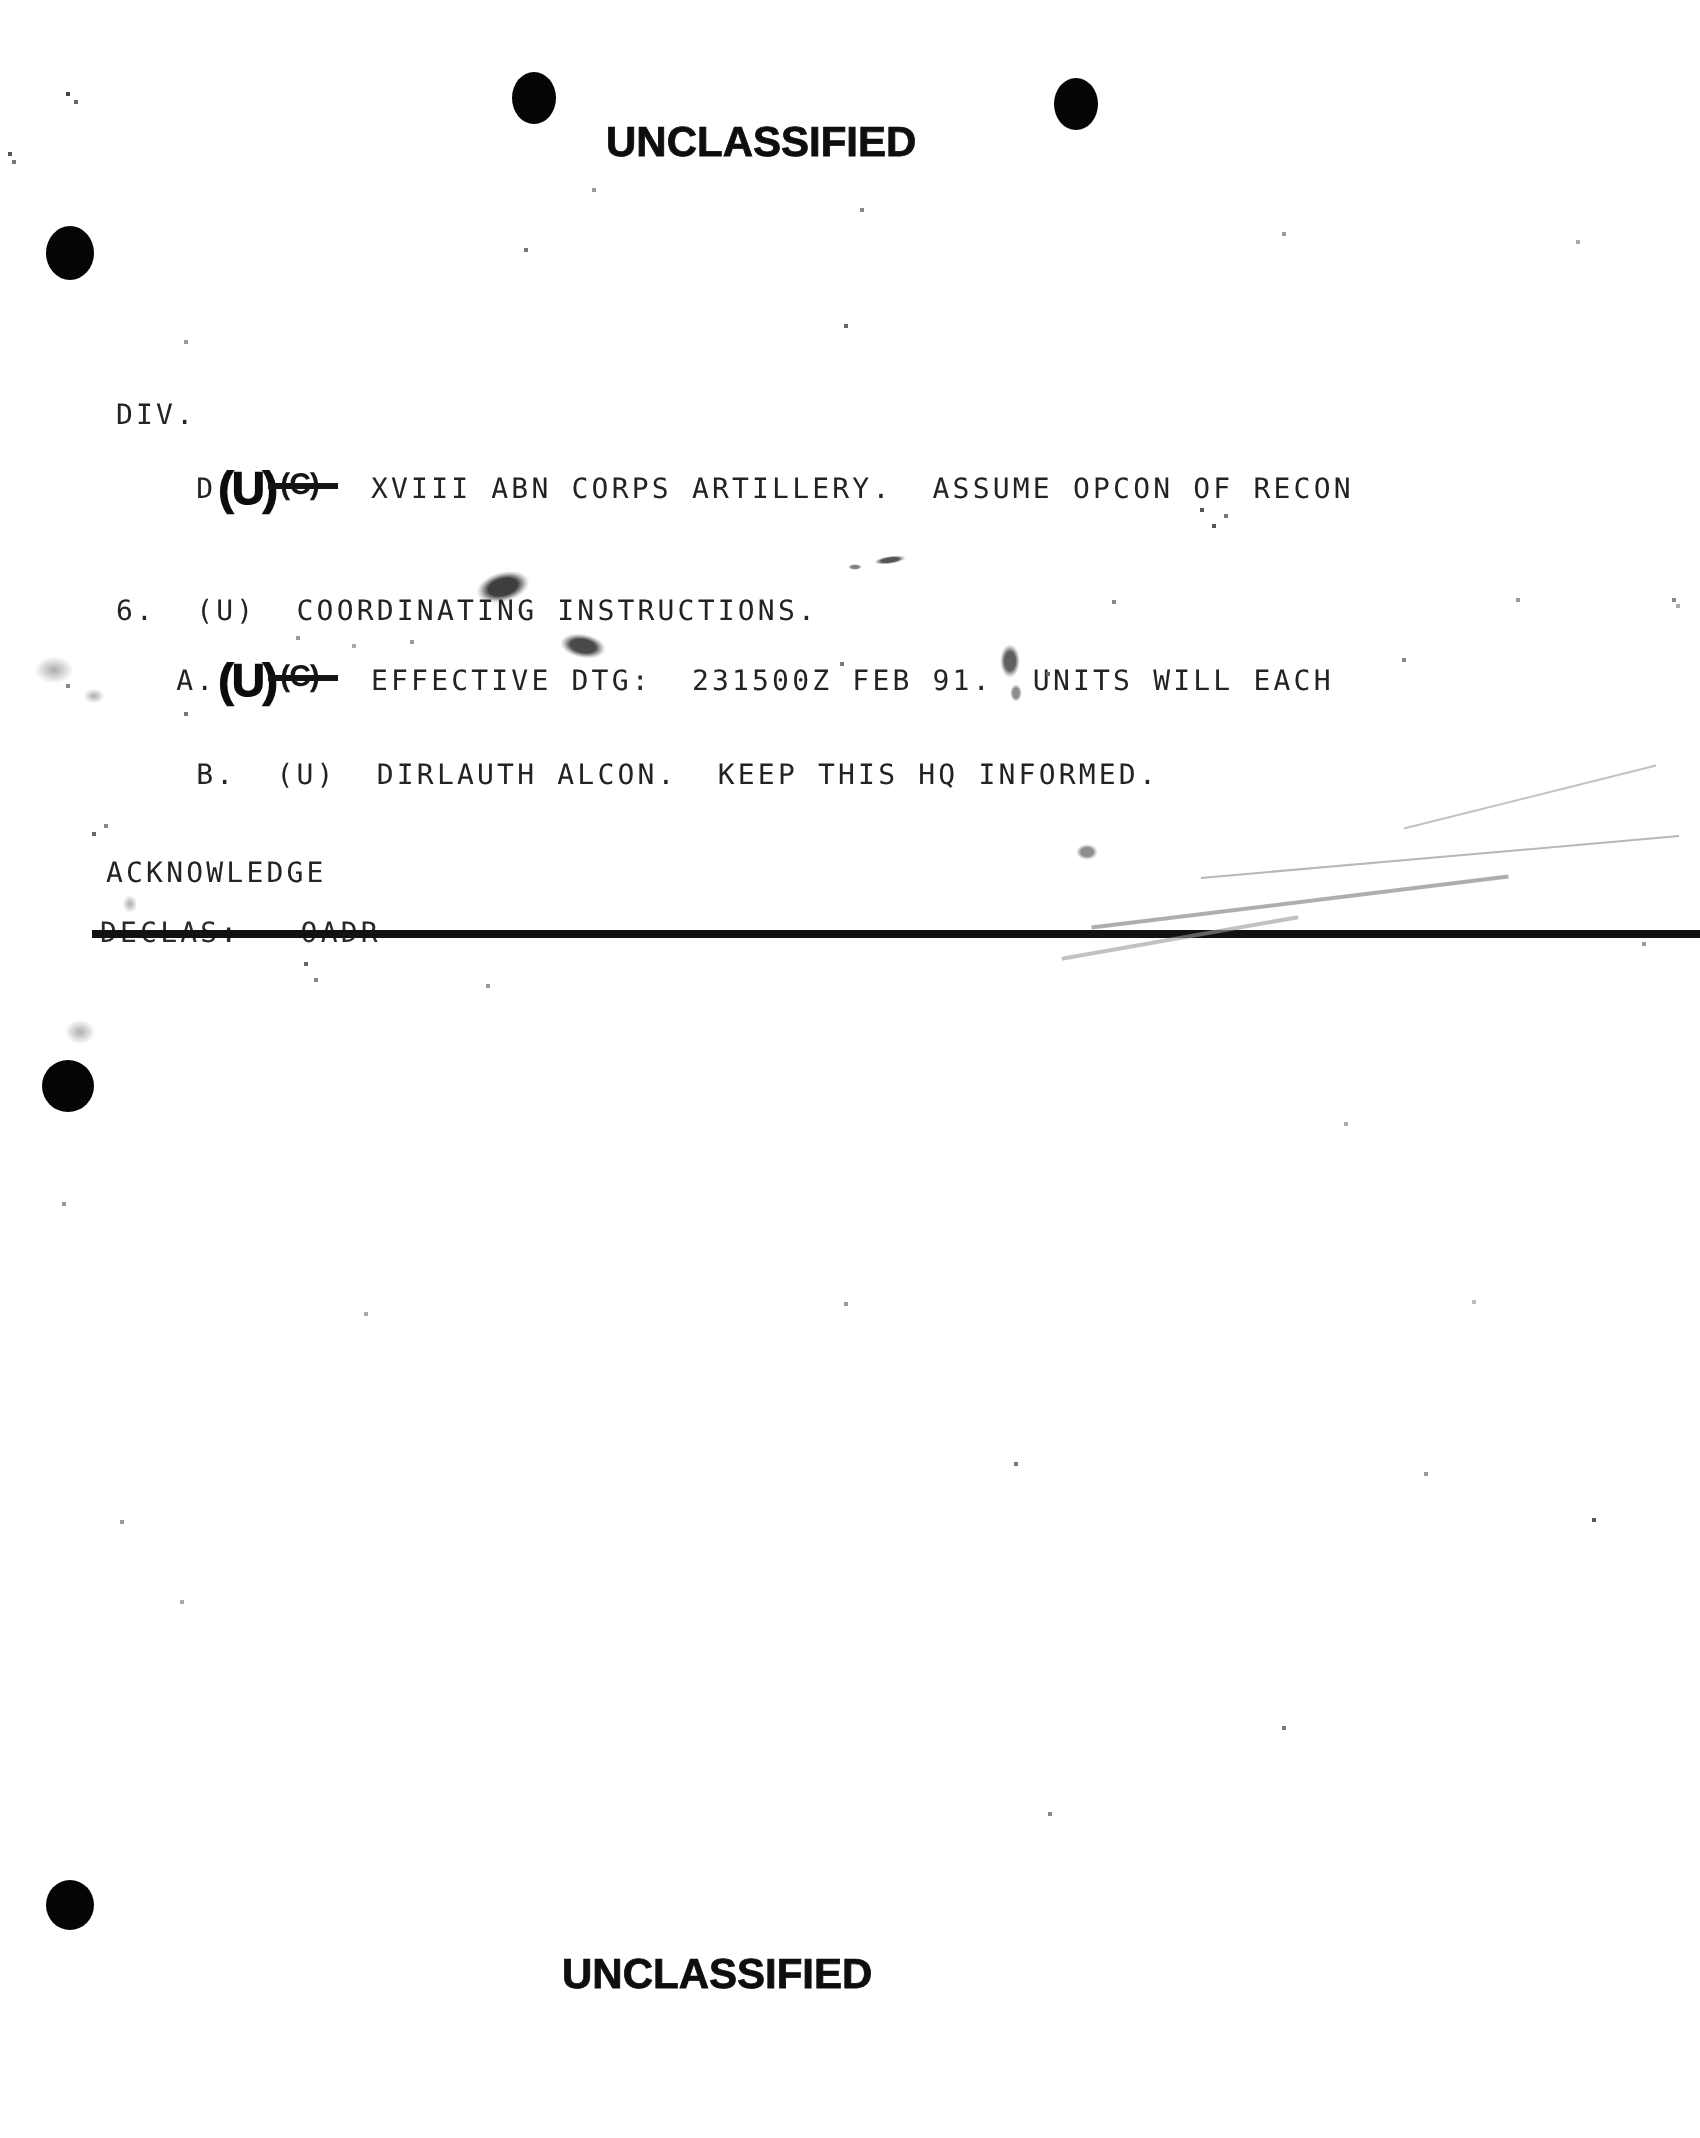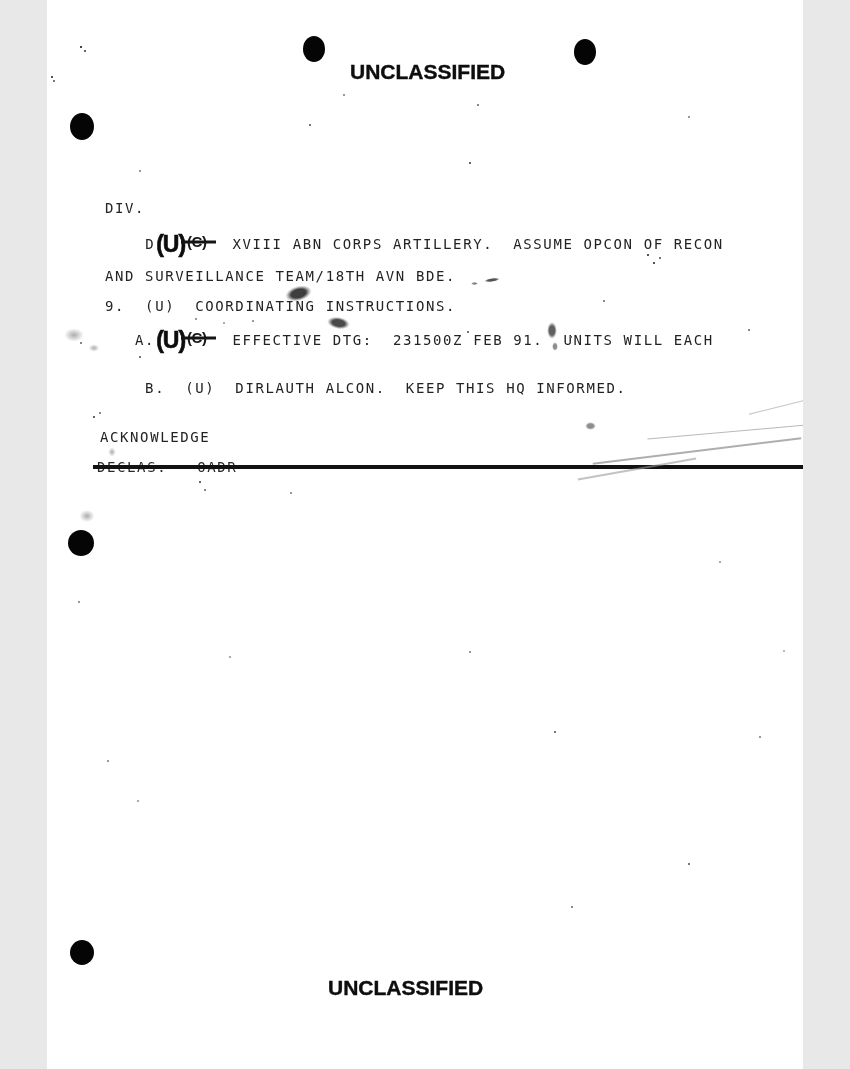--- a/index.html
+++ b/index.html
@@ -1,17 +1,17 @@
 <!DOCTYPE html>
 <html><head>
 <meta charset="utf-8">
 <style>
   html,body{margin:0;padding:0;background:#e8e8e8;}
   .page{
-    position:relative;width:756px;height:1069px;background:#ffffff;
+    position:relative;width:850px;height:1069px;background:#ffffff;
     overflow:hidden;margin:0 auto;
     font-family:"DejaVu Sans Mono",monospace;color:#1f1f1f;
   }
   .banner{
     position:absolute;
     font-family:"Liberation Sans","DejaVu Sans",sans-serif;
     font-weight:800;font-size:21px;letter-spacing:0px;color:#0e0e0e;
     -webkit-text-stroke:0.4px #0e0e0e;
   }
   .tline{
@@ -74,23 +74,22 @@
   <div class="hole" style="left:23px;top:940px;width:24px;height:25px;"></div>
 
   <div class="banner" style="left:303px;top:60px;">UNCLASSIFIED</div>
   <div class="banner" style="left:281px;top:976px;">UNCLASSIFIED</div>
 
 
   <div class="tline" style="left:58px;top:200px;">DIV.</div>
 
   <div class="tline" style="left:58px;top:233px;"><span>    </span><span>D</span><span class="stamp">(U)</span><span class="struckC">(C)</span><span>  XVIII ABN CORPS ARTILLERY.  ASSUME OPCON OF RECON</span></div>
 
-  <div class="tline" style="left:58px;top:268px;">AND SURVEILLANCE TEAM/18TH AVN BDE.</div>
 
-  <div class="tline" style="left:58px;top:298px;">9.  (U)  COORDINATING INSTRUCTIONS.</div>
+  <div class="tline" style="left:58px;top:298px;">6.  (U)  COORDINATING INSTRUCTIONS.</div>
 
   <div class="tline" style="left:58px;top:329px;"><span>   </span><span>A.</span><span class="stamp">(U)</span><span class="struckC">(C)</span><span>  EFFECTIVE DTG:  231500Z FEB 91.  UNITS WILL EACH</span></div>
 
 
   <div class="tline" style="left:58px;top:380px;">    B.  (U)  DIRLAUTH ALCON.  KEEP THIS HQ INFORMED.</div>
 
   <div class="tline" style="left:53px;top:429px;">ACKNOWLEDGE</div>
 
   <div class="tline declas-line" style="left:50px;top:459px;">DECLAS:   OADR</div>
 

